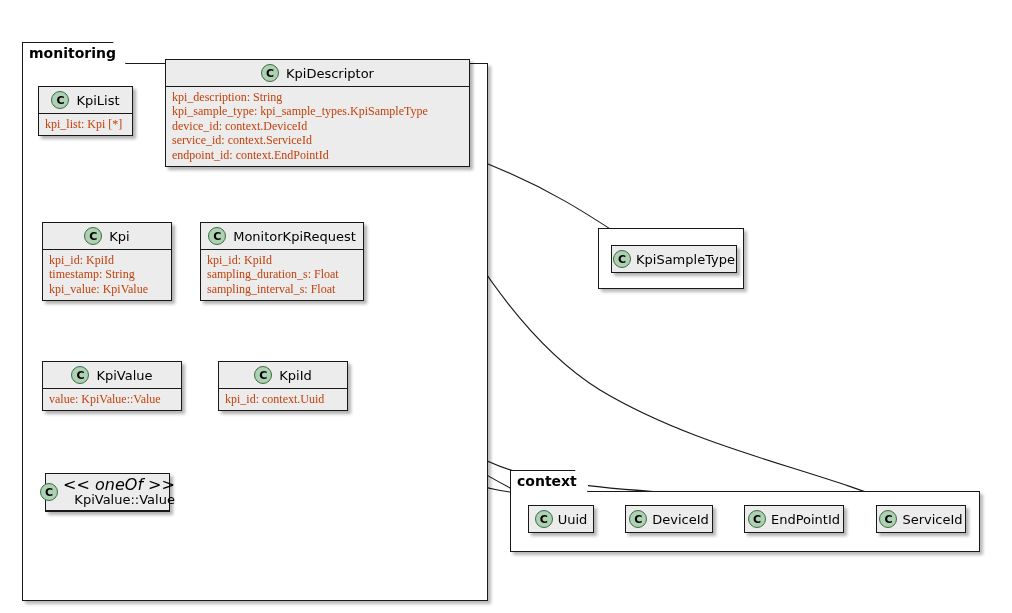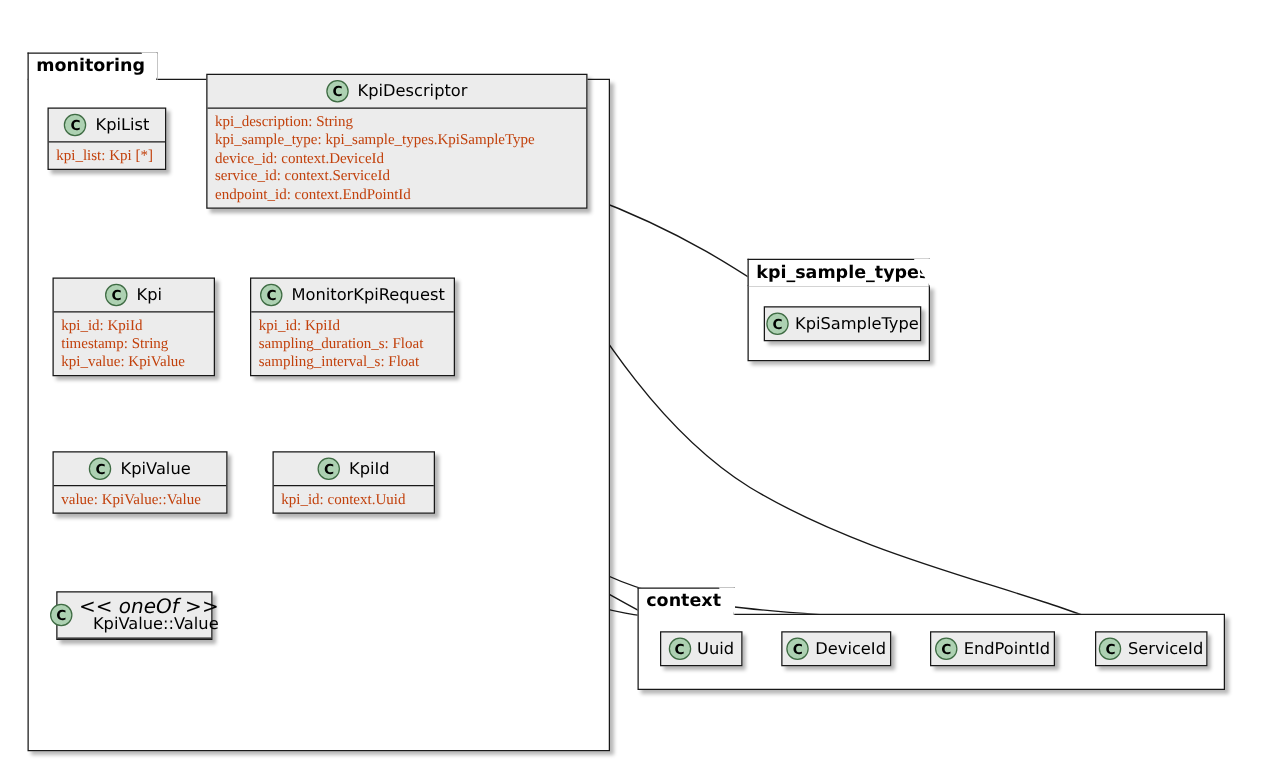--- a/index.html
+++ b/index.html
@@ -136,23 +136,20 @@
 <div id="canvas">
 
   <div class="pkg" style="left:22px; top:26px; width:468px; height:560px;margin-top:16px;">
     <div class="pkg-tab" style="width:104px; height:22px;">
       <span>monitoring</span>
     </div>
     <div class="pkg-body" style="top:21px; width:466px; height:538px;"></div>
   </div>
 
   <div class="pkg" style="left:598px; top:207px; width:148px; height:82px;">
-    <div class="pkg-tab" style="width:146px; height:22px;">
-      <span>kpi_sample_types</span>
-    </div>
     <div class="pkg-body" style="top:21px; width:146px; height:61px;"></div>
   </div>
 
   <div class="pkg" style="left:510px; top:470px; width:472px; height:82px;">
     <div class="pkg-tab" style="width:78px; height:22px;">
       <span>context</span>
     </div>
     <div class="pkg-body" style="top:21px; width:470px; height:61px;"></div>
   </div>
 

